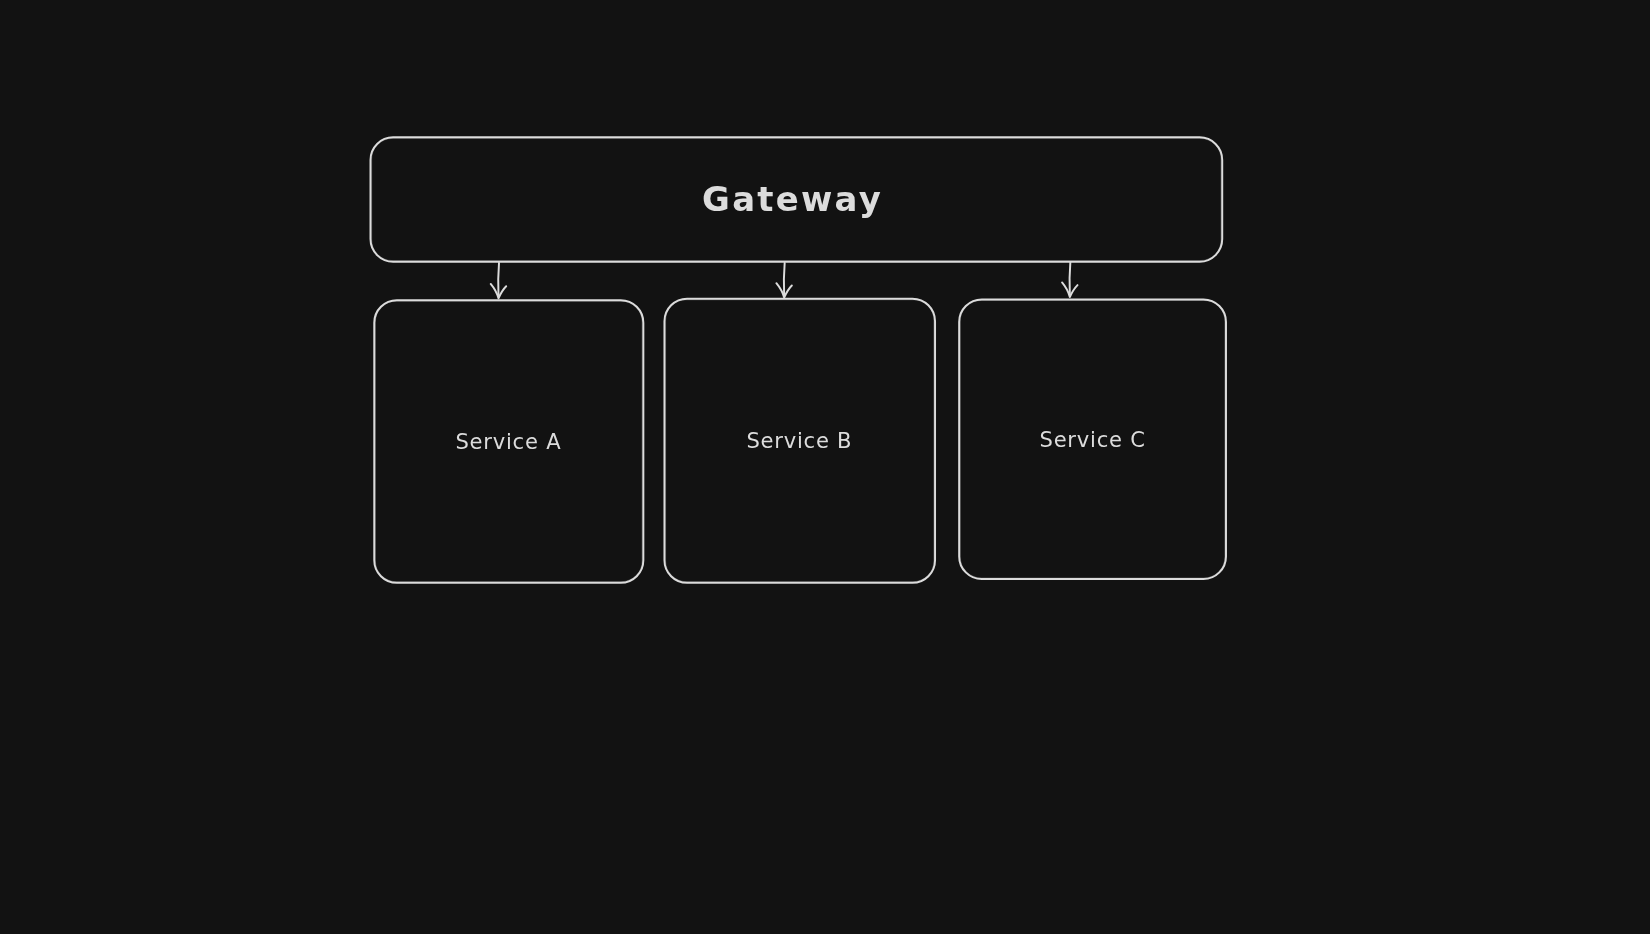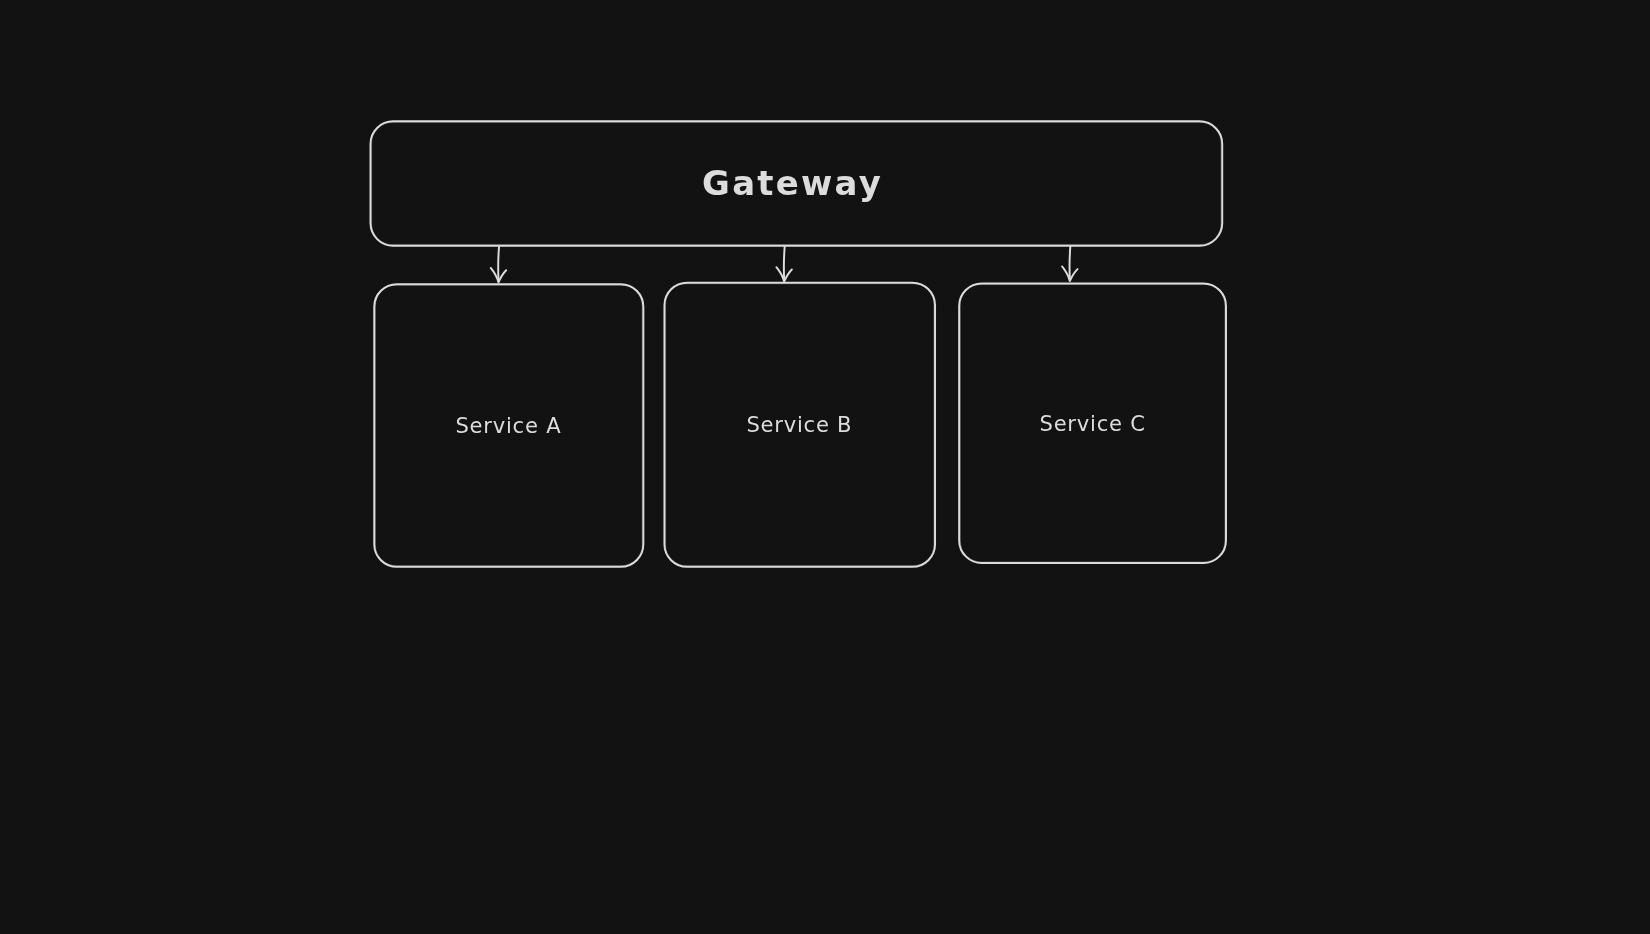--- a/index.html
+++ b/index.html
@@ -6,20 +6,21 @@
     margin: 0;
     padding: 0;
     background: #121212;
   }
   .canvas {
     position: relative;
     width: 1650px;
     height: 704px;
     background: #121212;
     overflow: hidden;
+    margin-top: 16px;
   }
   svg {
     display: block;
     width: 100%;
     height: 100%;
   }
   .sketch {
     fill: none;
     stroke-width: 2.6;
     stroke-linecap: round;

